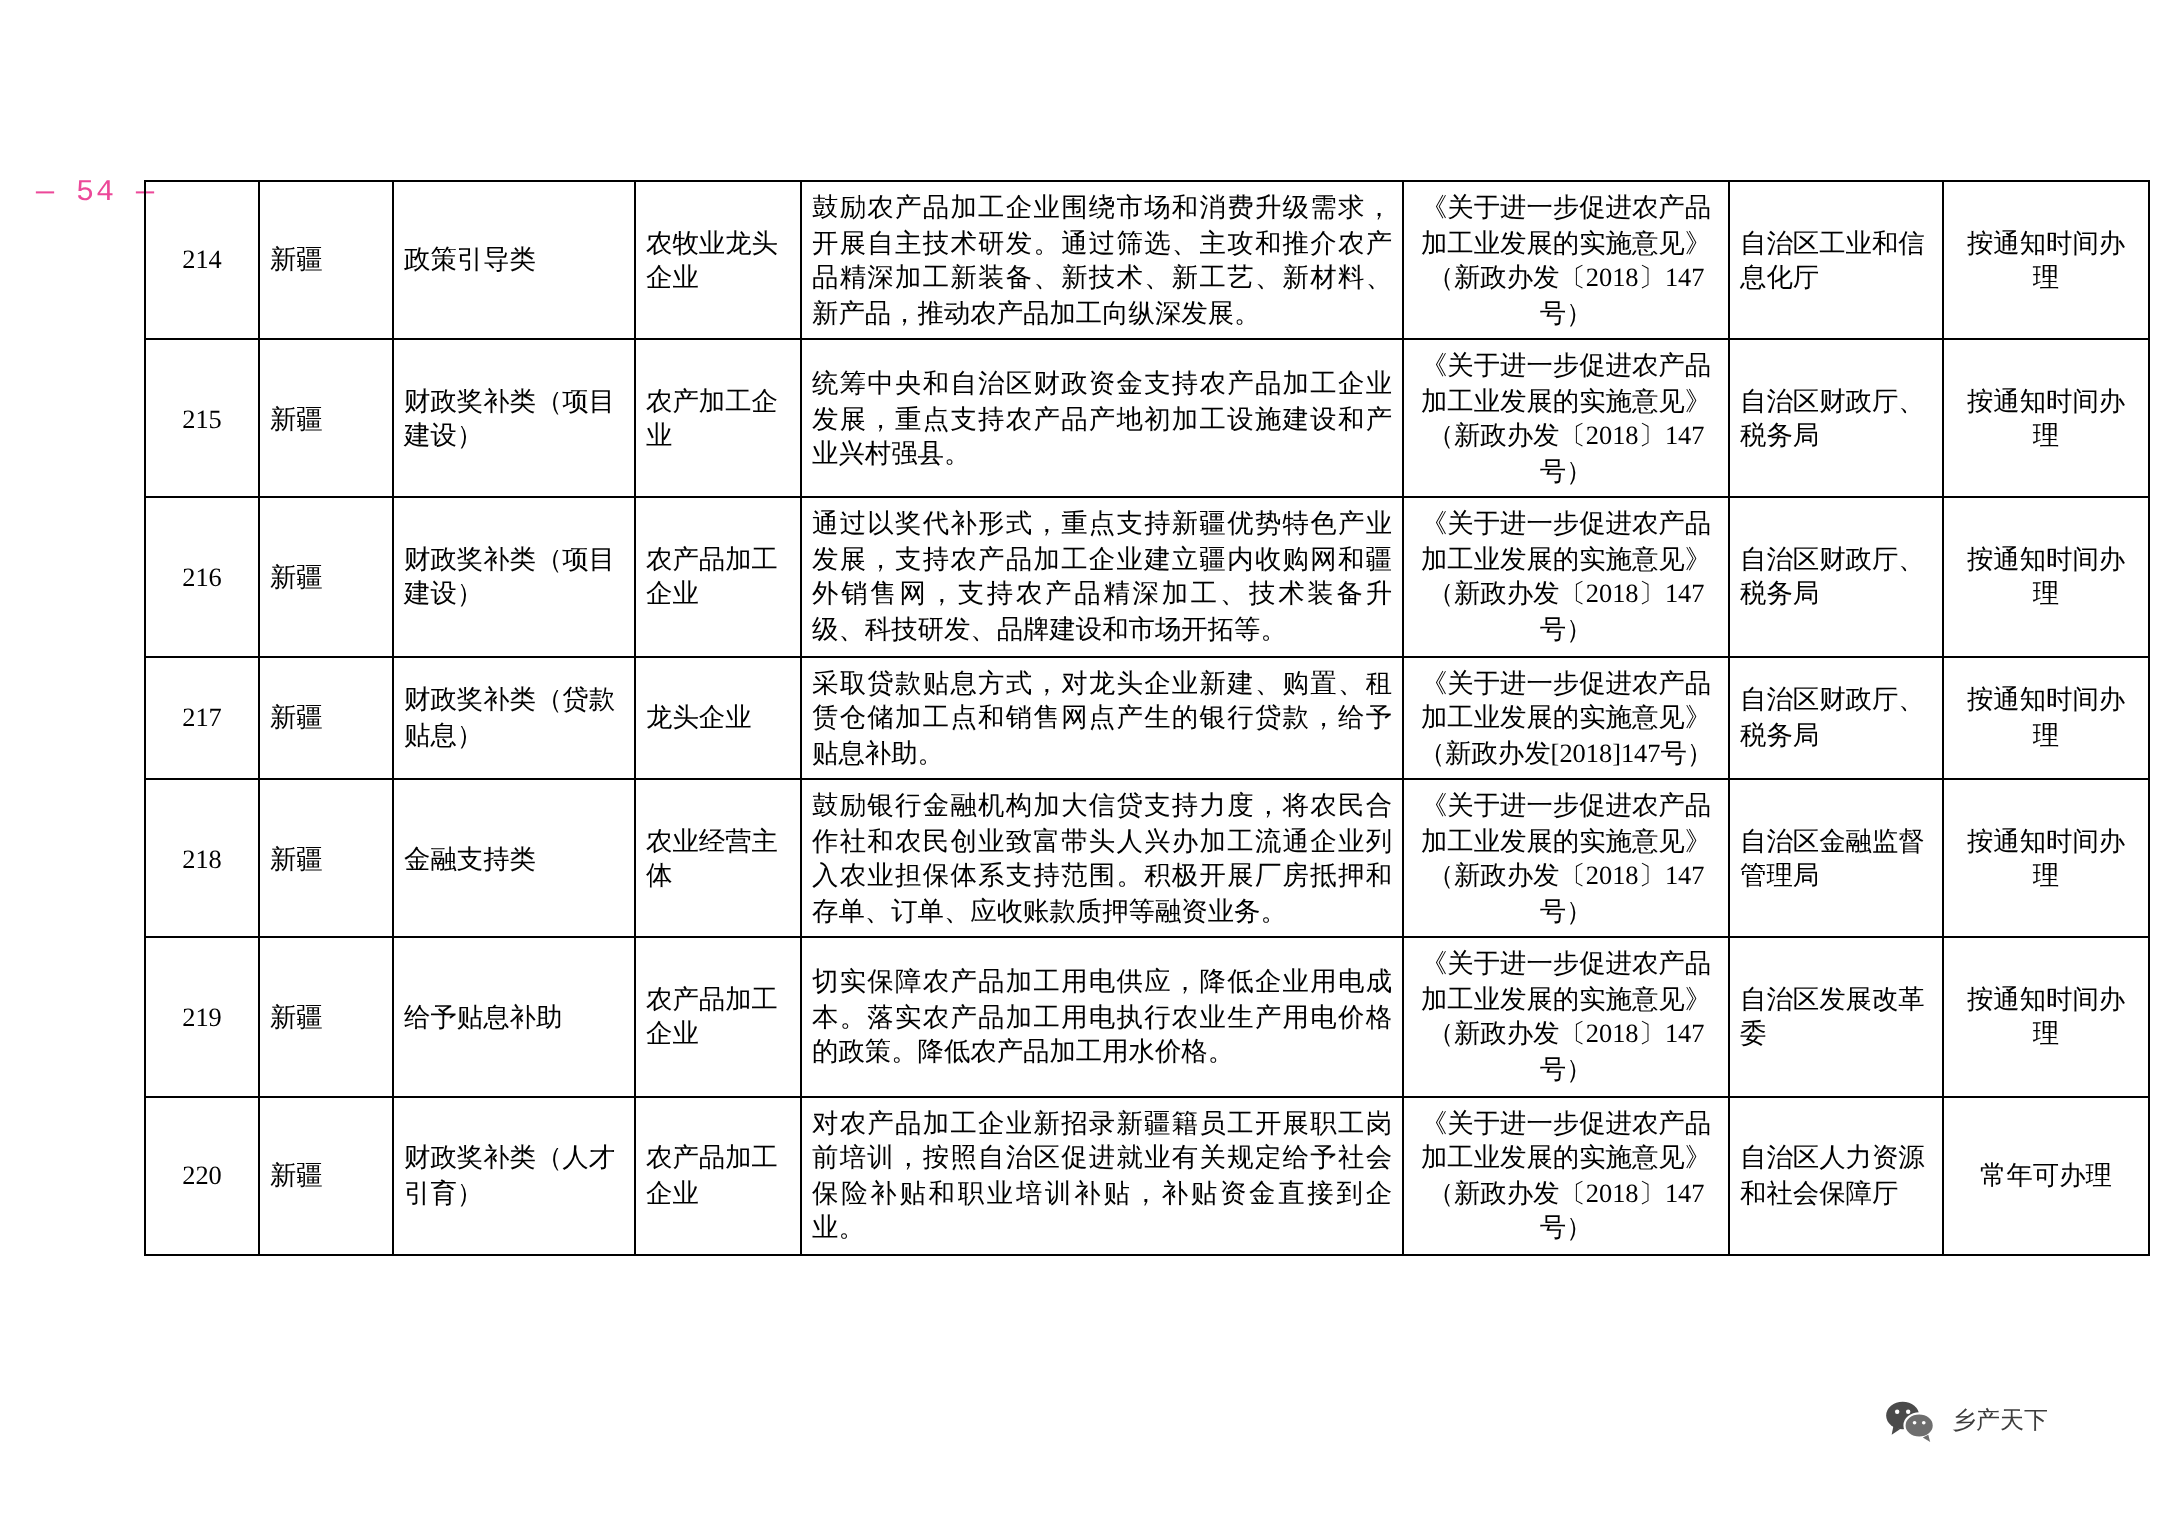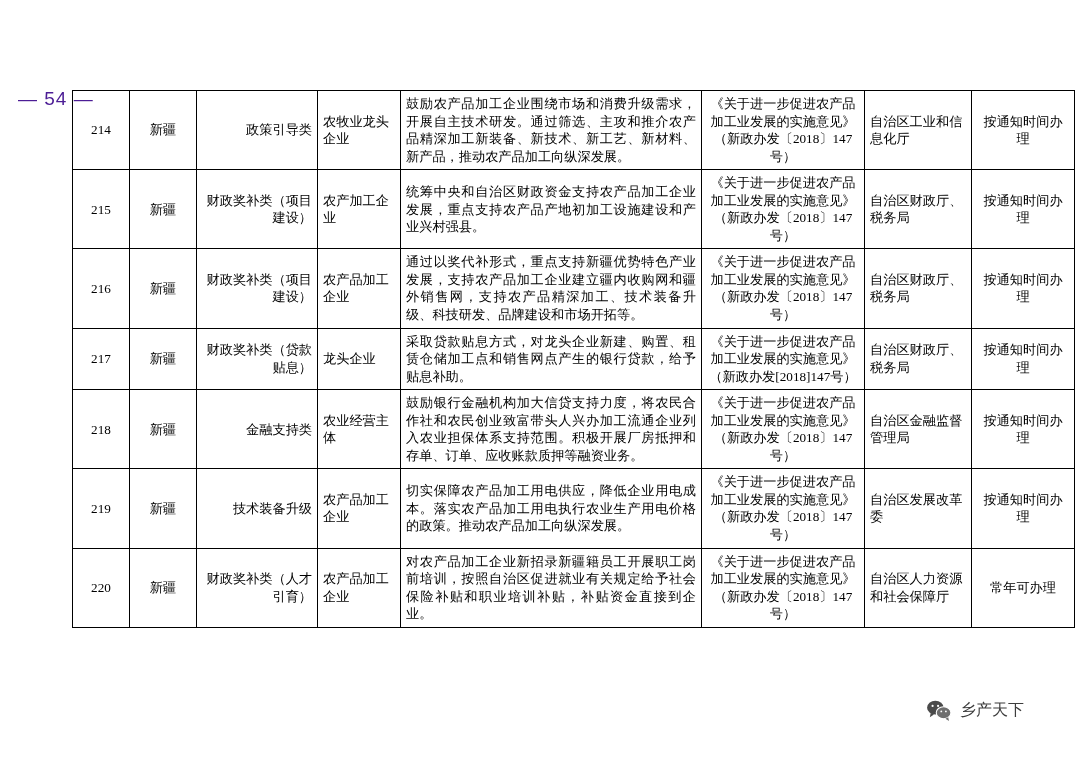--- a/index.html
+++ b/index.html
@@ -21,25 +21,25 @@
     width: 1080px;
     height: 763px;
   }
   
   .page-number {
     position: absolute;
     left: 18px;
     top: 88px;
     width: 90px;
     height: 30px;
-    font-size: 19px;
+    font-size: 15px;
     letter-spacing: 1px;
-    color: #4c1d95;
+    color: #ec4899;
     white-space: nowrap;
-    font-family: Liberation Sans, sans-serif;
+    font-family: Liberation Mono, monospace;
   }
 
   table.doc-table {
     position: absolute;
     left: 72px;
     top: 90px;
     width: 932px;
     border-collapse: collapse;
     table-layout: fixed;
   }
@@ -51,25 +51,24 @@
     line-height: 1.33;
     font-family: Liberation Serif, serif;
   }
   td.col-num {
     width: 46px;
     text-align: center;
     border-radius: 17px;
   }
   td.col-region {
     width: 56px;
-    text-align: center;
   }
   td.col-type {
     width: 110px;
-    text-align: right;
+    text-align: left;
   }
   td.col-subject {
     width: 72px;
     text-align: left;
     letter-spacing: 0px;
   }
   td.col-content {
     width: 290px;
     text-align: left;
   }
@@ -103,21 +102,21 @@
     display: flex;
     align-items: center;
     gap: 8px;
   }
   .account-badge .wechat-icon {
     width: 26px;
     height: 22px;
     display: inline-block;
   }
   .account-badge .account-name {
-    font-size: 16px;
+    font-size: 12px;
     color: #3d3d3d;
     font-family: "Liberation Sans", sans-serif;
   }
 </style>
 </head>
 <body>
 
 <div class="page">
 
   <div class="page-number">— 54 —</div>
@@ -261,27 +260,27 @@
       </tr>
 
       <tr>
         <td class="col-num">
             <span class="cell-text">219</span>
           </td>
         <td class="col-region">
             <span class="cell-text">新疆</span>
           </td>
         <td class="col-type">
-            <span class="cell-text">技术装备升级</span>
+            <span class="cell-text">给予贴息补助</span>
           </td>
         <td class="col-subject">
             <span class="cell-text">农产品加工企业</span>
           </td>
         <td class="col-content">
-            <span class="cell-text">切实保障农产品加工用电供应，降低企业用电成本。落实农产品加工用电执行农业生产用电价格的政策。推动农产品加工向纵深发展。</span>
+            <span class="cell-text">切实保障农产品加工用电供应，降低企业用电成本。落实农产品加工用电执行农业生产用电价格的政策。降低农产品加工用水价格。</span>
           </td>
         <td class="col-basis">
             <span class="cell-text">《关于进一步促进农产品加工业发展的实施意见》（新政办发〔2018〕147号）</span>
           </td>
         <td class="col-dept">
             <span class="cell-text">自治区发展改革委</span>
           </td>
         <td class="col-time">
             <span class="cell-text">按通知时间办理</span>
           </td>

